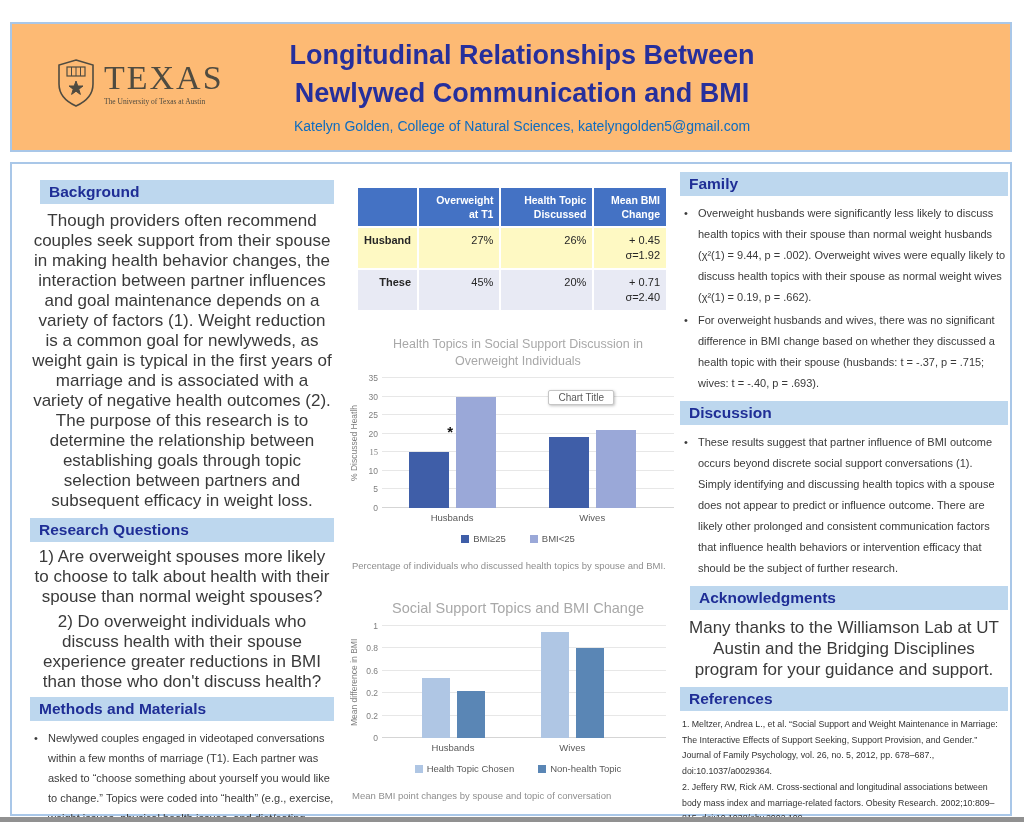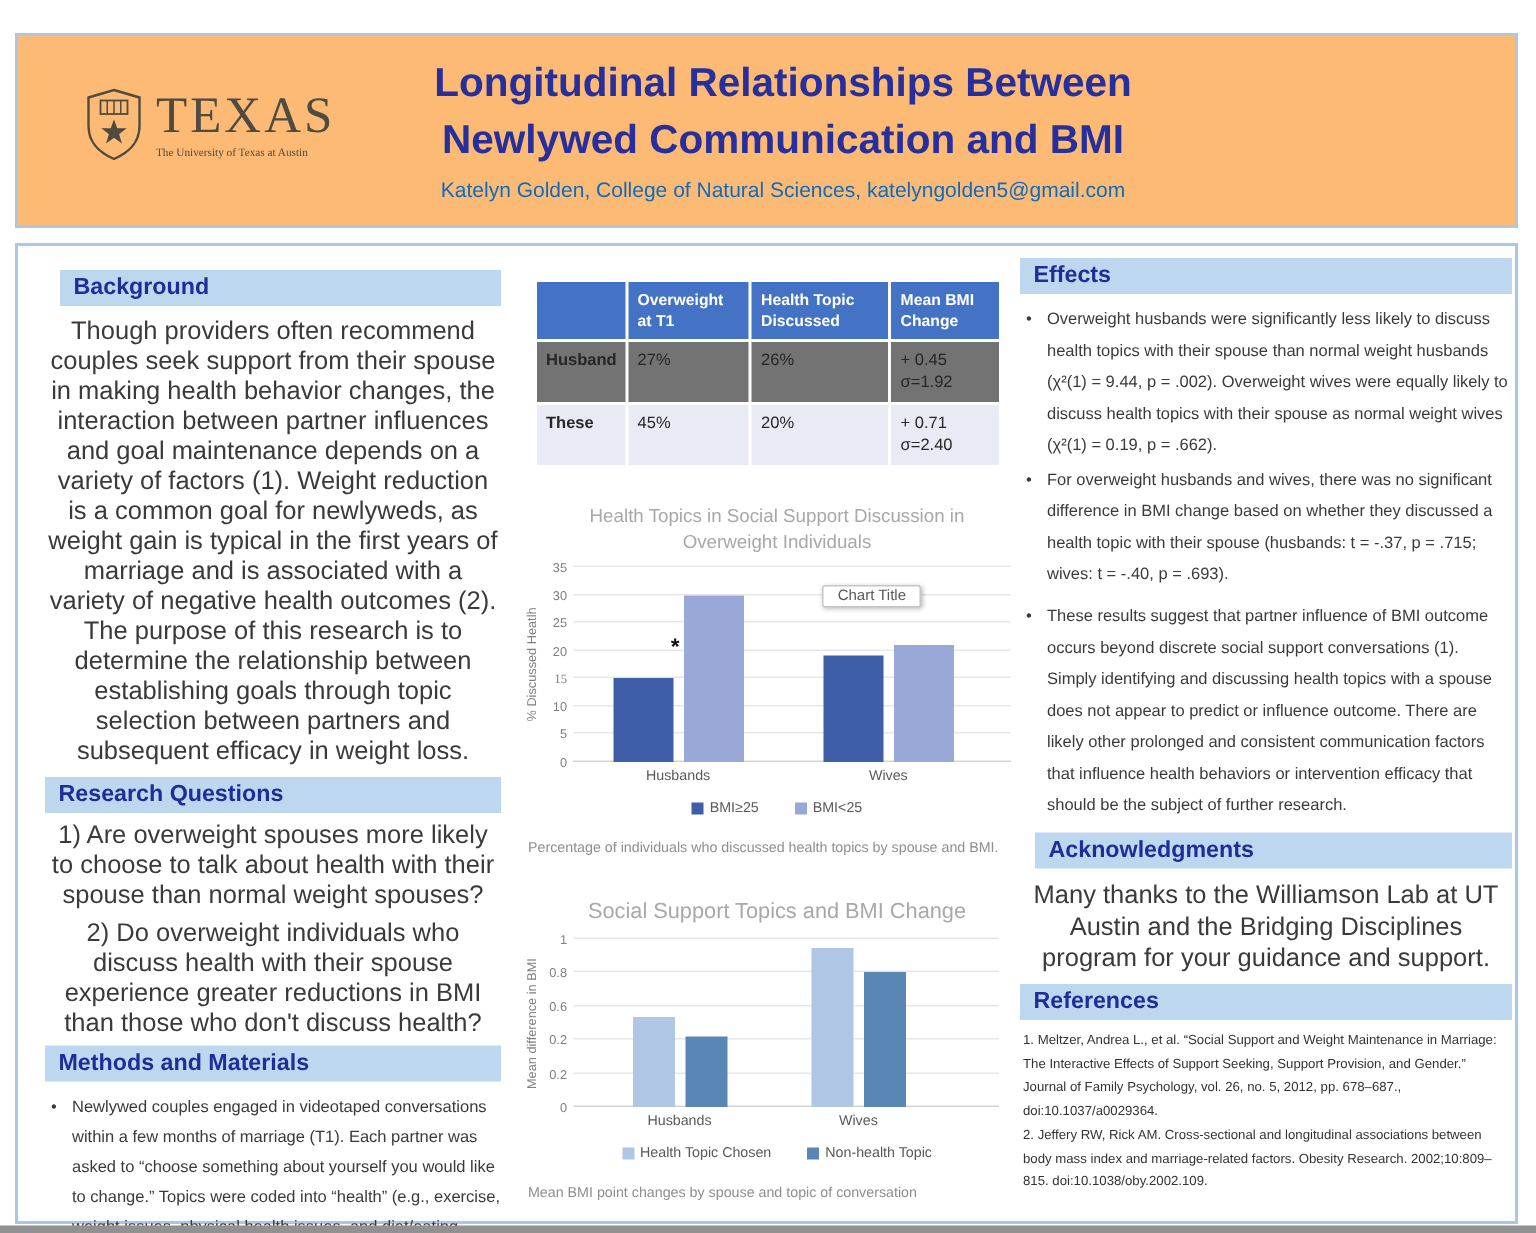--- a/index.html
+++ b/index.html
@@ -35,25 +35,25 @@
   .body-text { font-size:17px; color:#3A3A3A; line-height:20px; margin:7px 2px 7px 2px;text-align:center; }
   .body-text.rq { margin-top:5px; margin-bottom:5px; }
   ul.bullets { list-style:none; margin:7px 0 7px 4px; }
   ul.bullets li { position:relative; padding-left:14px; font-size:11px; color:#3A3A3A;
     line-height:20px; margin-bottom:2px; }
   ul.bullets li::before { content:"•"; position:absolute; left:0; top:0; color:#3A3A3A; }
   .col-right .body-text, .col-right ul.bullets li { line-height:21px; }
 
   
   table.stat-table { border-collapse:collapse; margin:6px 0 0 8px; width:312px; }
-  table.stat-table th, table.stat-table td { border:2px solid #ffffff; text-align:left;
+  table.stat-table th, table.stat-table td { border:2px solid #ffffff; text-align:right;
     vertical-align:top; padding:5px 6px; }
   table.stat-table th { background:#4472C4; color:#ffffff; font-size:10.5px; line-height:14px; }
   table.stat-table td { font-size:11px; color:#262626; line-height:15px; }
-  tr.row-a td { background:#737373; }
+  tr.row-a td { background:#fef9c3; }
   tr.row-b td { background:#E8EAF4; }
   td.rowlabel { font-weight:bold; }
 
   
   .chart-wrap { margin-top:24px; }
   .chart-title { text-align:center; color:#A8A8A8; margin:0 auto 8px auto; }
   .c1 .chart-title { font-size:12.5px; width:300px; line-height:17px; }
   .c2 .chart-title { font-size:14.5px; width:280px; line-height:19px; }
   .chart-body { display:flex; }
   .ylabel { width:12px; display:flex; align-items:center; justify-content:center;
@@ -245,26 +245,27 @@
             <div class="legend-item">
               <span class="legend-swatch" style="background: rgb(90, 134, 181);"></span>
               <span class="legend-label">Non-health Topic</span>
             </div>
           </div>
       </div>
       <div class="chart-caption">Mean BMI point changes by spouse and topic of conversation</div>
     </div>
 
     <div class="col col-right">
-      <div class="sec-header">Effects</div>
+      <div class="sec-header">Family</div>
       <ul class="bullets">
         <li>Overweight husbands were significantly less likely to discuss health topics with their spouse than normal weight husbands (χ²(1) = 9.44, p = .002). Overweight wives were equally likely to discuss health topics with their spouse as normal weight wives (χ²(1) = 0.19, p = .662).</li>
         <li>For overweight husbands and wives, there was no significant difference in BMI change based on whether they discussed a health topic with their spouse (husbands: t = -.37, p = .715; wives: t = -.40, p = .693).</li>
       </ul>
 
+      <div class="sec-header">Discussion</div>
       <ul class="bullets">
         <li>These results suggest that partner influence of BMI outcome occurs beyond discrete social support conversations (1). Simply identifying and discussing health topics with a spouse does not appear to predict or influence outcome. There are likely other prolonged and consistent communication factors that influence health behaviors or intervention efficacy that should be the subject of further research.</li>
       </ul>
 
       <div class="sec-header inset">Acknowledgments</div>
       <div class="body-text">Many thanks to the Williamson Lab at UT Austin and the Bridging Disciplines program for your guidance and support.</div>
 
       <div class="sec-header">References</div>
       <div class="refs-text">
         <p>1. Meltzer, Andrea L., et al. “Social Support and Weight Maintenance in Marriage: The Interactive Effects of Support Seeking, Support Provision, and Gender.” Journal of Family Psychology, vol. 26, no. 5, 2012, pp. 678–687., doi:10.1037/a0029364.</p>

